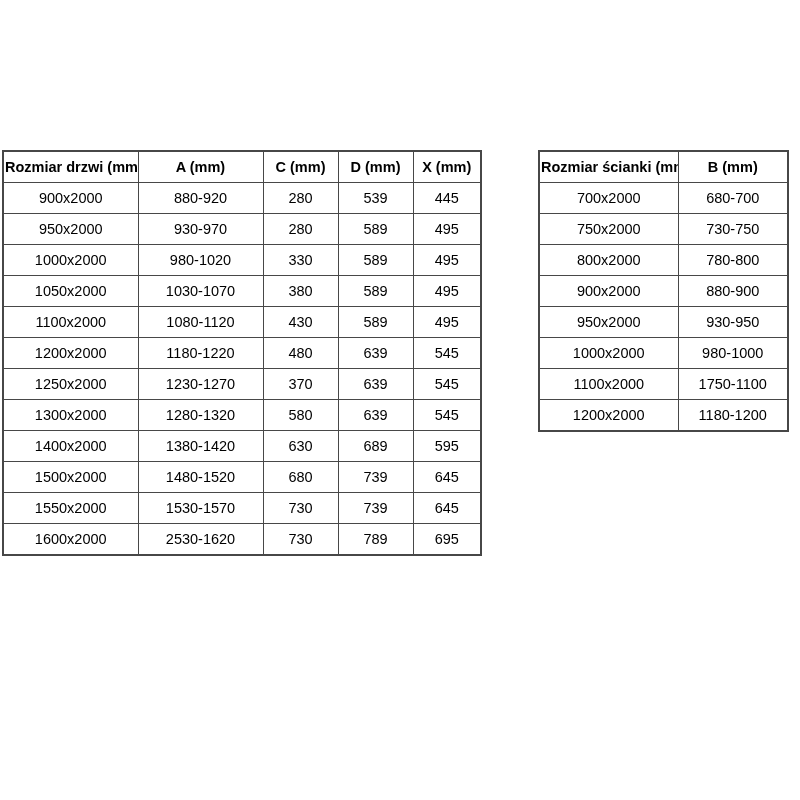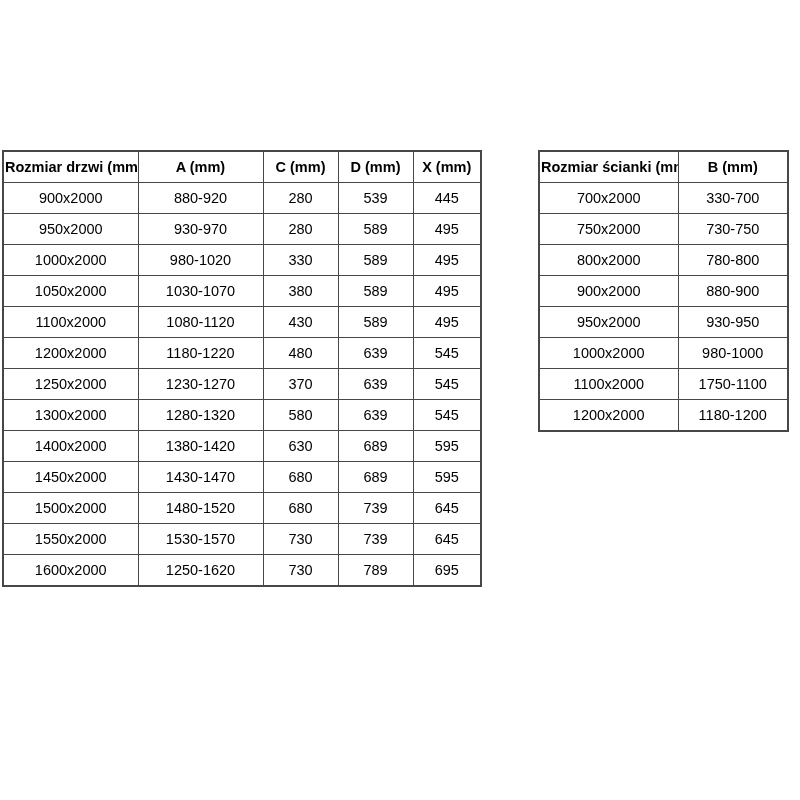--- a/index.html
+++ b/index.html
@@ -129,43 +129,36 @@
           <td>545</td>
         </tr>
         <tr>
           <td>1400x2000</td>
           <td>1380-1420</td>
           <td>630</td>
           <td>689</td>
           <td>595</td>
         </tr>
         <tr>
-          <td>1450x2000</td>
-          <td>1430-1470</td>
-          <td>680</td>
-          <td>689</td>
-          <td>595</td>
-        </tr>
-        <tr>
           <td>1500x2000</td>
           <td>1480-1520</td>
           <td>680</td>
           <td>739</td>
           <td>645</td>
         </tr>
         <tr>
           <td>1550x2000</td>
           <td>1530-1570</td>
           <td>730</td>
           <td>739</td>
           <td>645</td>
         </tr>
         <tr>
           <td>1600x2000</td>
-          <td>1250-1620</td>
+          <td>2530-1620</td>
           <td>730</td>
           <td>789</td>
           <td>695</td>
         </tr>
       </tbody>
   </table>
 
   <table class="spec" id="wall-table">
     <colgroup>
       <col style="width:139px">
@@ -173,21 +166,21 @@
     </colgroup>
     <thead>
       <tr>
         <th>Rozmiar ścianki (mm)</th>
         <th>B (mm)</th>
       </tr>
     </thead>
     <tbody>
         <tr>
           <td>700x2000</td>
-          <td>330-700</td>
+          <td>680-700</td>
         </tr>
         <tr>
           <td>750x2000</td>
           <td>730-750</td>
         </tr>
         <tr>
           <td>800x2000</td>
           <td>780-800</td>
         </tr>
         <tr>

